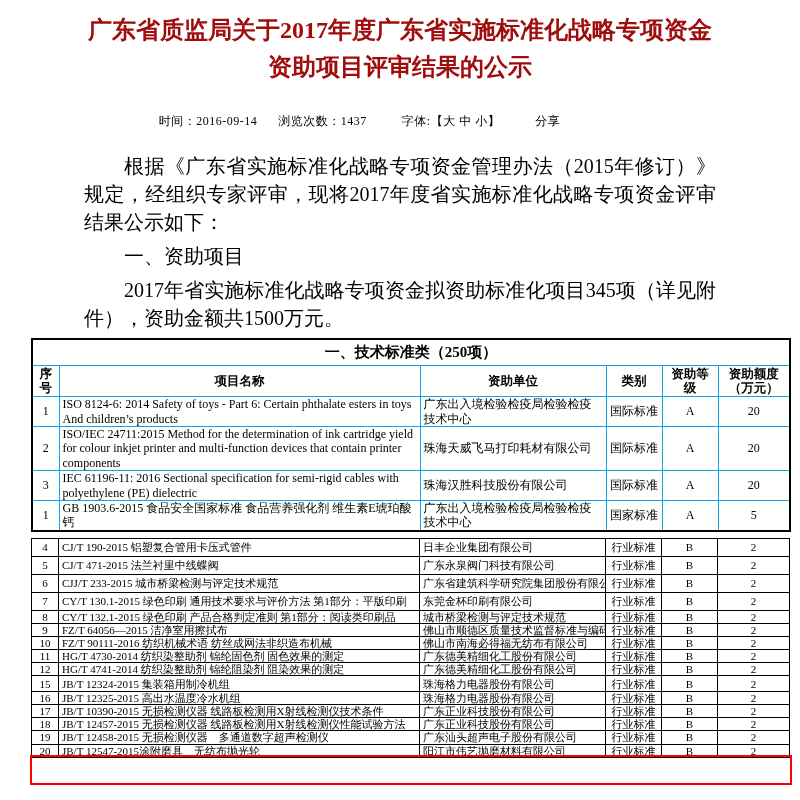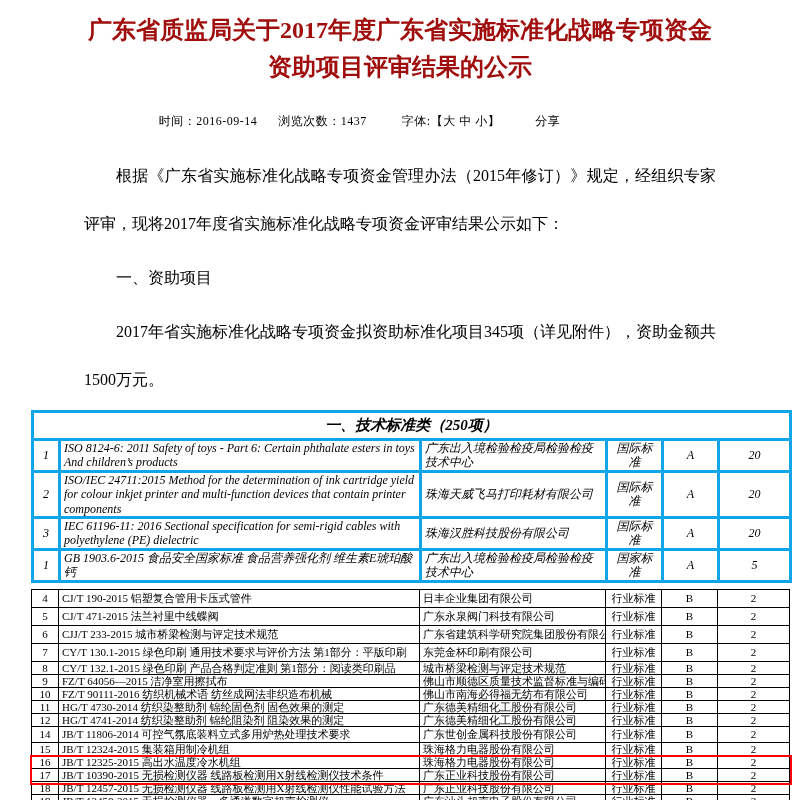--- a/index.html
+++ b/index.html
@@ -18,35 +18,35 @@
   .meta-line{
     margin-top:27px;text-align:center;font-size:12px;color:#000;
     letter-spacing:0.5px;
   }
   .meta-line .sp{display:inline-block;width:14px;}
   .meta-line .fbtn{cursor:pointer;}
 
   
   .content{
     width:632px;margin:22px auto 0 84px;
-    font-size:16px;line-height:48px;text-align:justify;
+    font-size:20px;line-height:28px;text-align:justify;
   }
   .content p{margin:0 0 6px 0;text-indent:2em;}
 
   
   .table-title{
     margin:10px 0 4px 0;text-align:center;
     font-size:17px;font-weight:bold;
   }
   table{border-collapse:collapse;table-layout:fixed;width:758px;margin-left:31px;}
   col.c-no{width:27px;} col.c-name{width:361px;} col.c-unit{width:186px;}
   col.c-cat{width:56px;} col.c-grade{width:56px;} col.c-amt{width:72px;}
 
   #tbl-part1{border:2px solid #000;}
-  #tbl-part1 td,#tbl-part1 th{border:3px solid #0ea5e9;padding:0 3px;overflow:hidden;font-style:italic;}
+  #tbl-part1 td,#tbl-part1 th{border:1px solid #0ea5e9;padding:0 3px;overflow:hidden;}
   #tbl-part1 .section-row td{
     font-size:15px;font-weight:bold;text-align:center;height:25px;padding:0;
   }
   #tbl-part1 th{font-size:12.5px;font-weight:bold;text-align:center;height:30px;
     white-space:pre-line;line-height:1.15;}
   #tbl-part1 tbody td{font-size:12px;line-height:1.2;}
   #tbl-part1 tbody tr:nth-child(1){height:30px;}
   #tbl-part1 tbody tr:nth-child(2){height:40px;}
   #tbl-part1 tbody tr:nth-child(3){height:28px;}
   #tbl-part1 tbody tr:nth-child(4){height:22px;}
@@ -97,25 +97,34 @@
         <col class="c-name">
         <col class="c-unit">
       <col class="c-cat">
         <col class="c-grade">
         <col class="c-amt">
     </colgroup>
     <thead>
       <tr class="section-row">
         <td colspan="6">一、技术标准类（250项）</td>
       </tr>
+      <tr>
+        <th>序号</th>
+        <th>项目名称</th>
+        <th>资助单位</th>
+        <th>类别</th>
+        <th>资助等级</th>
+        <th>资助额度
+（万元）</th>
+      </tr>
     </thead>
     <tbody id="p1body">
         <tr>
           <td class="cell-no">1</td>
-          <td class="cell-project-name">ISO 8124-6: 2011 Safety of toys - Part 6: Certain phthalate esters in toys And children’s products</td>
+          <td class="cell-project-name">ISO 8124-6: 2014 Safety of toys - Part 6: Certain phthalate esters in toys And children’s products</td>
           <td class="cell-unit">广东出入境检验检疫局检验检疫技术中心</td>
           <td class="cell-category">国际标准</td>
           <td class="cell-grade">A</td>
           <td class="cell-amount">20</td>
         </tr>
         <tr>
           <td class="cell-no">2</td>
           <td class="cell-project-name">ISO/IEC 24711:2015  Method for the determination of ink cartridge yield for colour inkjet printer and multi-function devices that contain printer components</td>
           <td class="cell-unit">珠海天威飞马打印耗材有限公司</td>
           <td class="cell-category">国际标准</td>
@@ -217,28 +226,20 @@
         </tr>
         <tr>
           <td class="cell-no">12</td>
           <td class="cell-project-name">HG/T 4741-2014 纺织染整助剂 锦纶阻染剂 阻染效果的测定</td>
           <td class="cell-unit">广东德美精细化工股份有限公司</td>
           <td class="cell-category">行业标准</td>
           <td class="cell-grade">B</td>
           <td class="cell-amount">2</td>
         </tr>
         <tr>
-          <td class="cell-no">14</td>
-          <td class="cell-project-name">JB/T 11806-2014 可控气氛底装料立式多用炉热处理技术要求</td>
-          <td class="cell-unit">广东世创金属科技股份有限公司</td>
-          <td class="cell-category">行业标准</td>
-          <td class="cell-grade">B</td>
-          <td class="cell-amount">2</td>
-        </tr>
-        <tr>
           <td class="cell-no">15</td>
           <td class="cell-project-name">JB/T 12324-2015 集装箱用制冷机组</td>
           <td class="cell-unit">珠海格力电器股份有限公司</td>
           <td class="cell-category">行业标准</td>
           <td class="cell-grade">B</td>
           <td class="cell-amount">2</td>
         </tr>
         <tr>
           <td class="cell-no">16</td>
           <td class="cell-project-name">JB/T 12325-2015 高出水温度冷水机组</td>

